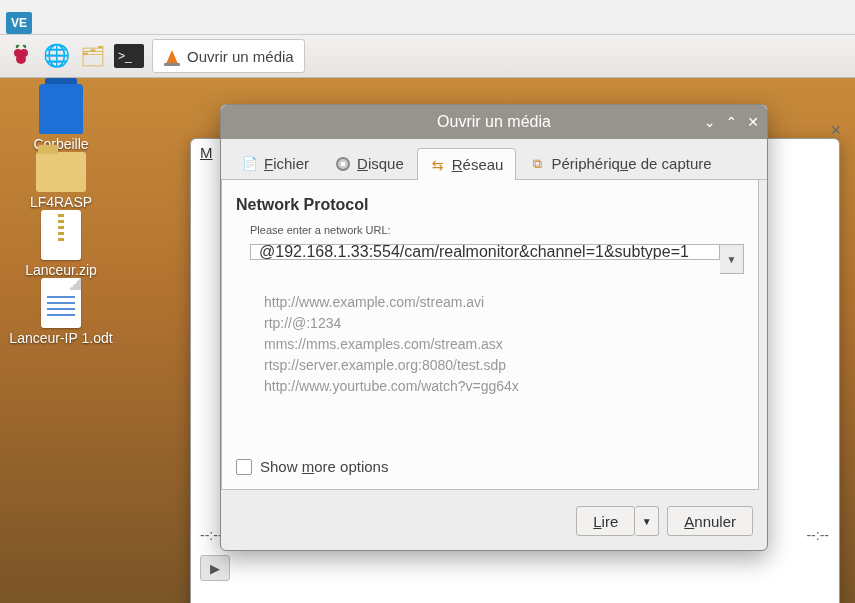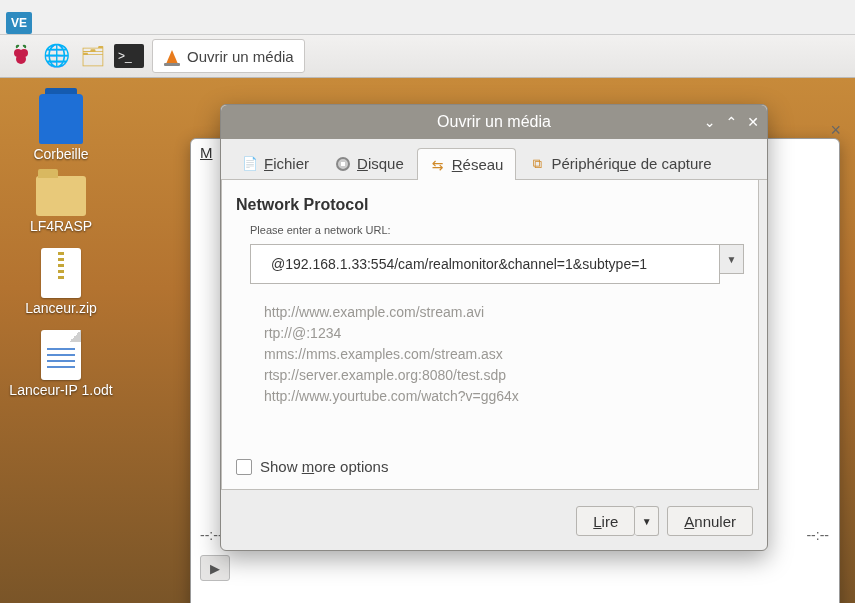--- a/index.html
+++ b/index.html
@@ -19,21 +19,21 @@
   .tb-task { height: 34px; display: flex; align-items: center; gap: 6px; padding: 0 10px; background: #eceae8; border: 1px solid #c9c7c5; border-radius: 3px; font-size: 15px; color: #444; margin-left: 4px; }
   .tb-task.active { background: #fff; }
   .vlc-cone { width:18px; height:20px; position:relative; }
   .vlc-cone::before { content:""; position:absolute; bottom:2px; left:3px; width:0; height:0; border-left:6px solid transparent; border-right:6px solid transparent; border-bottom:14px solid #e87b1c; }
   .vlc-cone::after { content:""; position:absolute; bottom:0; left:1px; width:16px; height:3px; background:#888; border-radius:1px; }
 
   
   .desktop { position: relative; width: 855px; height: 525px; background: linear-gradient(to bottom, #c78a3a 0%, #b37330 40%, #7a5528 100%); overflow: hidden; }
   .mountain { position:absolute; bottom:0; left:220px; width:420px; height:210px; background: rgba(35,25,15,0.65); clip-path: polygon(0 100%, 30% 10%, 55% 40%, 75% 0, 100% 100%); }
 
-  .desk-icons { position:absolute; top:16px; left:6px; width:110px; display:flex; flex-direction:column; gap:14px; }
+  .desk-icons { position:absolute; top:6px; left:6px; width:110px; display:flex; flex-direction:column; }
   .desk-item { display:flex; flex-direction:column; align-items:center; gap:2px; color:#fff; font-size:14px; text-shadow:0 1px 2px rgba(0,0,0,0.6); text-align:center; }
   .di-trash { width:44px; height:50px; background:#1e6fd6; border-radius:4px 4px 2px 2px; position:relative; }
   .di-trash::before { content:""; position:absolute; top:-6px; left:6px; right:6px; height:6px; background:#155bb0; border-radius:2px 2px 0 0; }
   .di-folder { width:50px; height:40px; background:#e8c97a; border-radius:3px; position:relative; }
   .di-folder::before { content:""; position:absolute; top:-7px; left:2px; width:20px; height:9px; background:#d9b860; border-radius:2px 2px 0 0; }
   .di-zip { width:40px; height:50px; background:#fff; border-radius:3px; position:relative; box-shadow:0 1px 2px rgba(0,0,0,0.3); }
   .di-zip::after { content:""; position:absolute; top:4px; left:17px; width:6px; height:28px; background: repeating-linear-gradient(#c5a638 0 3px, #fff 3px 6px); }
   .di-doc { width:40px; height:50px; background:#fff; border-radius:3px; position:relative; box-shadow:0 1px 2px rgba(0,0,0,0.3); }
   .di-doc::before { content:""; position:absolute; top:0; right:0; width:12px; height:12px; background:linear-gradient(135deg,#fff 50%,#cfcfcf 50%); }
   .di-doc::after { content:""; position:absolute; top:18px; left:6px; right:6px; height:20px; background: repeating-linear-gradient(#5a8fd6 0 2px, transparent 2px 6px); }
@@ -57,21 +57,21 @@
   .tab-ico { width:16px; height:16px; display:inline-flex; align-items:center; justify-content:center; font-size:13px; }
   .ico-file { color:#d08a2a; }
   .ico-disc { width:14px; height:14px; border:2px solid #888; border-radius:50%; background:radial-gradient(#fff 30%,#ccc 31%); }
   .ico-net { color:#d08a2a; font-size:14px; }
   .ico-cap { color:#d08a2a; }
 
   .panel { background:#fcfcfc; margin:0 8px 8px 0; padding:16px 14px 50px 14px; border:1px solid #c0beba; border-top:none; min-height:310px; position:relative; }
   .section-title { font-weight:bold; font-size:16px; color:#333; margin-bottom:10px; }
   .field-label { font-size:11px; color:#555; margin:0 0 8px 14px; }
   .url-row { display:flex; margin:0 0 18px 14px; }
-  .url-input { flex:1; height:40px; border:1px solid #b8b6b2; background:#fff; padding:0 20px; font-size:14px; color:#333; }
+  .url-input { flex:1; height:16px; border:1px solid #b8b6b2; background:#fff; padding:0 8px; font-size:16px; color:#333; }
   .url-dd { width:24px; height:30px; border:1px solid #b8b6b2; border-left:none; background:#ececec; display:flex; align-items:center; justify-content:center; font-size:10px; color:#555; }
   .examples { margin-left:28px; font-size:14px; color:#9a9894; line-height:1.5; }
 
   .chk-row { position:absolute; left:14px; bottom:14px; display:flex; align-items:center; gap:8px; font-size:15px; color:#444; }
   .chk { width:16px; height:16px; border:1px solid #999; background:#fff; border-radius:2px; }
 
   .dlg-footer { display:flex; justify-content:flex-end; align-items:center; gap:8px; padding:8px 14px 14px 14px; }
   .btn { height:30px; padding:0 16px; background:#f2f1ef; border:1px solid #b6b4b0; border-radius:3px; font-size:15px; color:#333; display:flex; align-items:center; }
   .btn-split { width:24px; padding:0; justify-content:center; border-left:none; font-size:10px; }
   .btn u { text-decoration:underline; }

